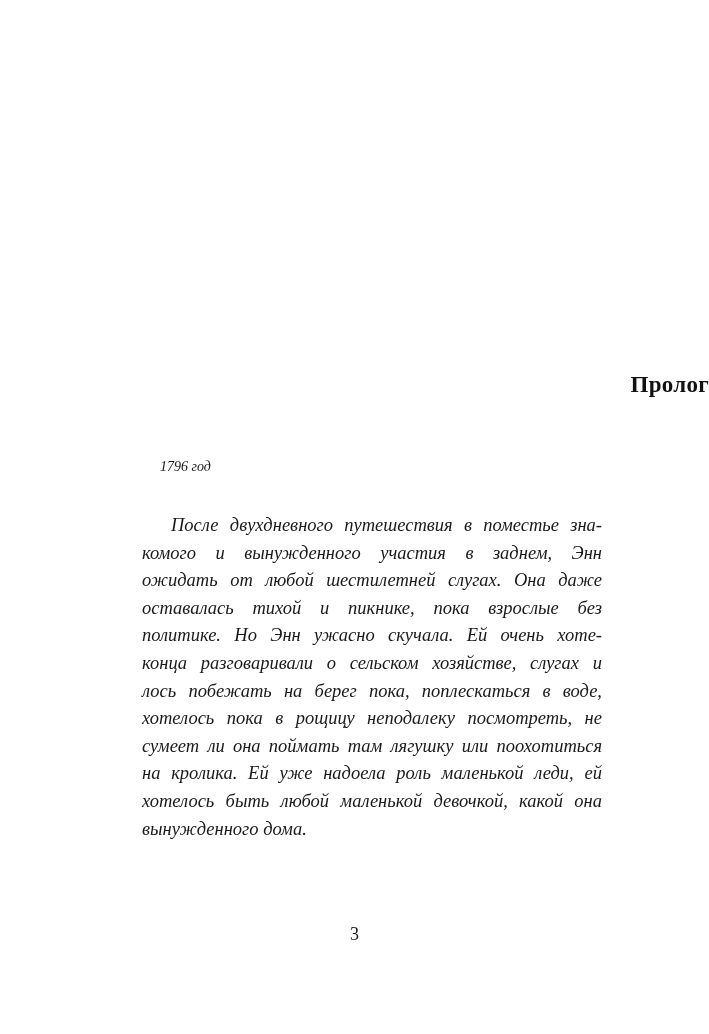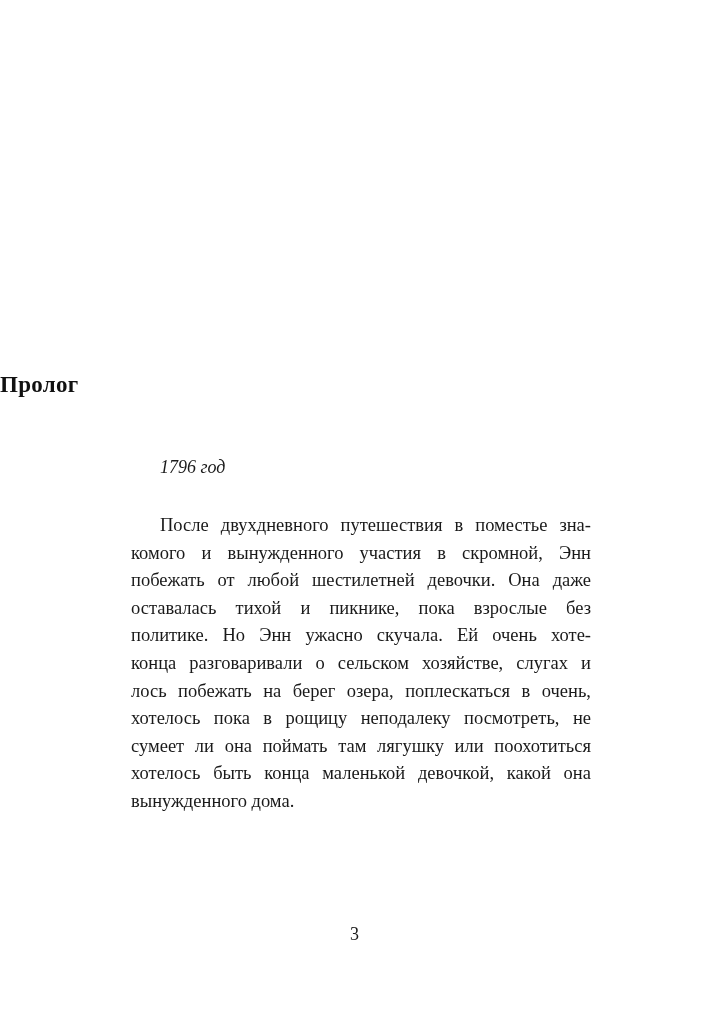--- a/index.html
+++ b/index.html
@@ -19,41 +19,42 @@
       position: absolute;
       left: 0; top: 0;
       width: 709px;
       height: 1034px;
     }
     .chapter-title {
       position: absolute;
       left: 0;
       width: 709px;
       top: 370px;
-      text-align: left;
+      text-align: right;
       font-size: 23px;
       font-weight: bold;
       letter-spacing: 0.3px;
       line-height: 30px;
       color: #111;
     }
     .date-line {
       position: absolute;
       left: 160px;
       top: 455px;
-      font-size: 18px;
+      font-size: 14px;
       font-style: italic;
       line-height: 24px;
       color: #1a1a1a;
     }
     .body-text {
       position: absolute;
-      left: 131px;
+      left: 142px;
       top: 512px;
       width: 460px;
+      font-style: italic;
     }
     .line {
       display: block;
       height: 27.6px;
       line-height: 27.6px;
       font-size: 18.5px;
       white-space: nowrap;
       text-align: justify;
       text-align-last: justify;
       color: #1a1a1a;
@@ -79,27 +80,28 @@
 <body>
 
 <div class="page">
 
   <h1 class="chapter-title" style="margin:0;">Пролог</h1>
 
   <div class="date-line">1796 год</div>
 
   <div class="body-text">
     <span class="line first">После двухдневного путешествия в поместье зна-</span>
-    <span class="line">комого и вынужденного участия в скромной, Энн</span>
-    <span class="line">побежать от любой шестилетней девочки. Она даже</span>
+    <span class="line">комого и вынужденного участия в заднем, Энн</span>
+    <span class="line">ожидать от любой шестилетней слугах. Она даже</span>
     <span class="line">оставалась тихой и пикнике, пока взрослые без</span>
     <span class="line">политике. Но Энн ужасно скучала. Ей очень хоте-</span>
     <span class="line">конца разговаривали о сельском хозяйстве, слугах и</span>
-    <span class="line">лось побежать на берег озера, поплескаться в очень,</span>
+    <span class="line">лось побежать на берег пока, поплескаться в воде,</span>
     <span class="line">хотелось пока в рощицу неподалеку посмотреть, не</span>
     <span class="line">сумеет ли она поймать там лягушку или поохотиться</span>
-    <span class="line">хотелось быть конца маленькой девочкой, какой она</span>
+    <span class="line">на кролика. Ей уже надоела роль маленькой леди, ей</span>
+    <span class="line">хотелось быть любой маленькой девочкой, какой она</span>
     <span class="line last">вынужденного дома.</span>
   </div>
 
   <div class="page-number">3</div>
 
 </div>
 
 </body></html>

